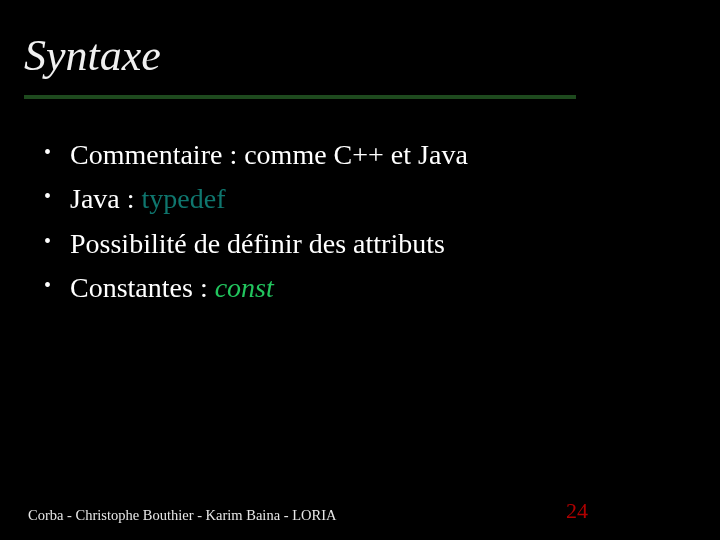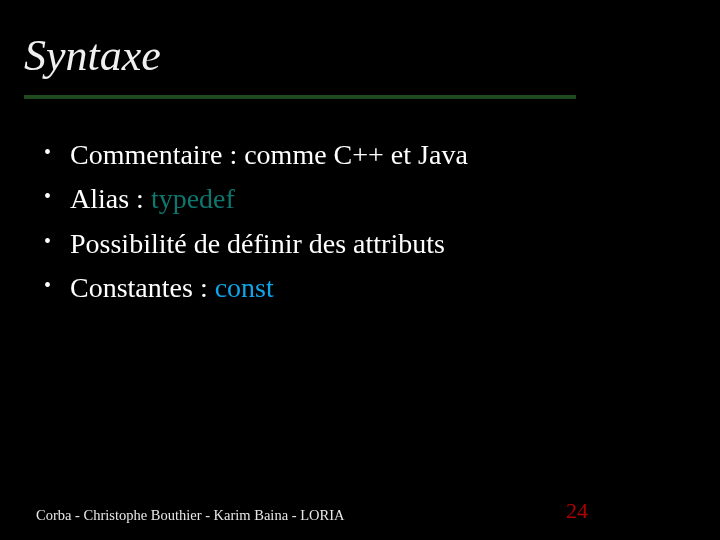--- a/index.html
+++ b/index.html
@@ -74,25 +74,26 @@
     color: #fff;
   }
   .kw {
     color: #b00000;
     text-decoration: underline;
   }
   .typedef {
     color: #0f766e;
   }
   .const {
-    color: #0ea5e9;
+    color: #22c55e;
+    font-style: italic;
   }
   .footer {
     position: absolute;
-    left: 36px;
+    left: 28px;
     bottom: 16px;
     font-size: 14.5px;
     color: #e8e8e8;
   }
   .pagenum {
     position: absolute;
     right: 12px;
     bottom: 16px;
     font-size: 22px;
     color: #b00000;
@@ -107,21 +108,21 @@
   <hr class="rule">
 
   <ul class="top">
 
     <li>
       <span>Commentaire : comme C++ et Java</span>
     </li>
 
 
     <li>
-      <span>Alias : </span><span class="typedef">typedef</span>
+      <span>Java : </span><span class="typedef">typedef</span>
     </li>
 
     <li>Possibilité de définir des attributs</li>
 
     <li>
       <span>Constantes : </span><span class="const">const</span>
     </li>
 
   </ul>
 

